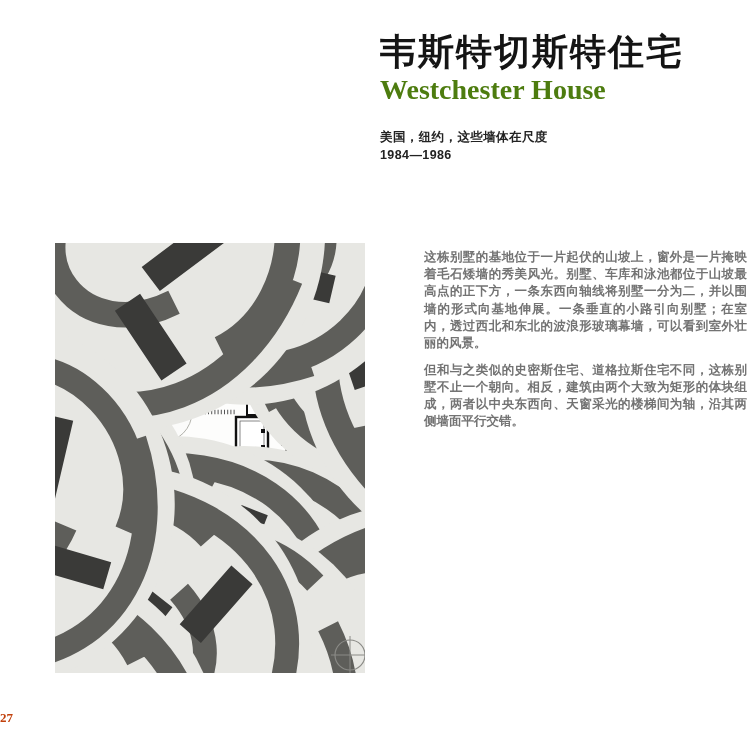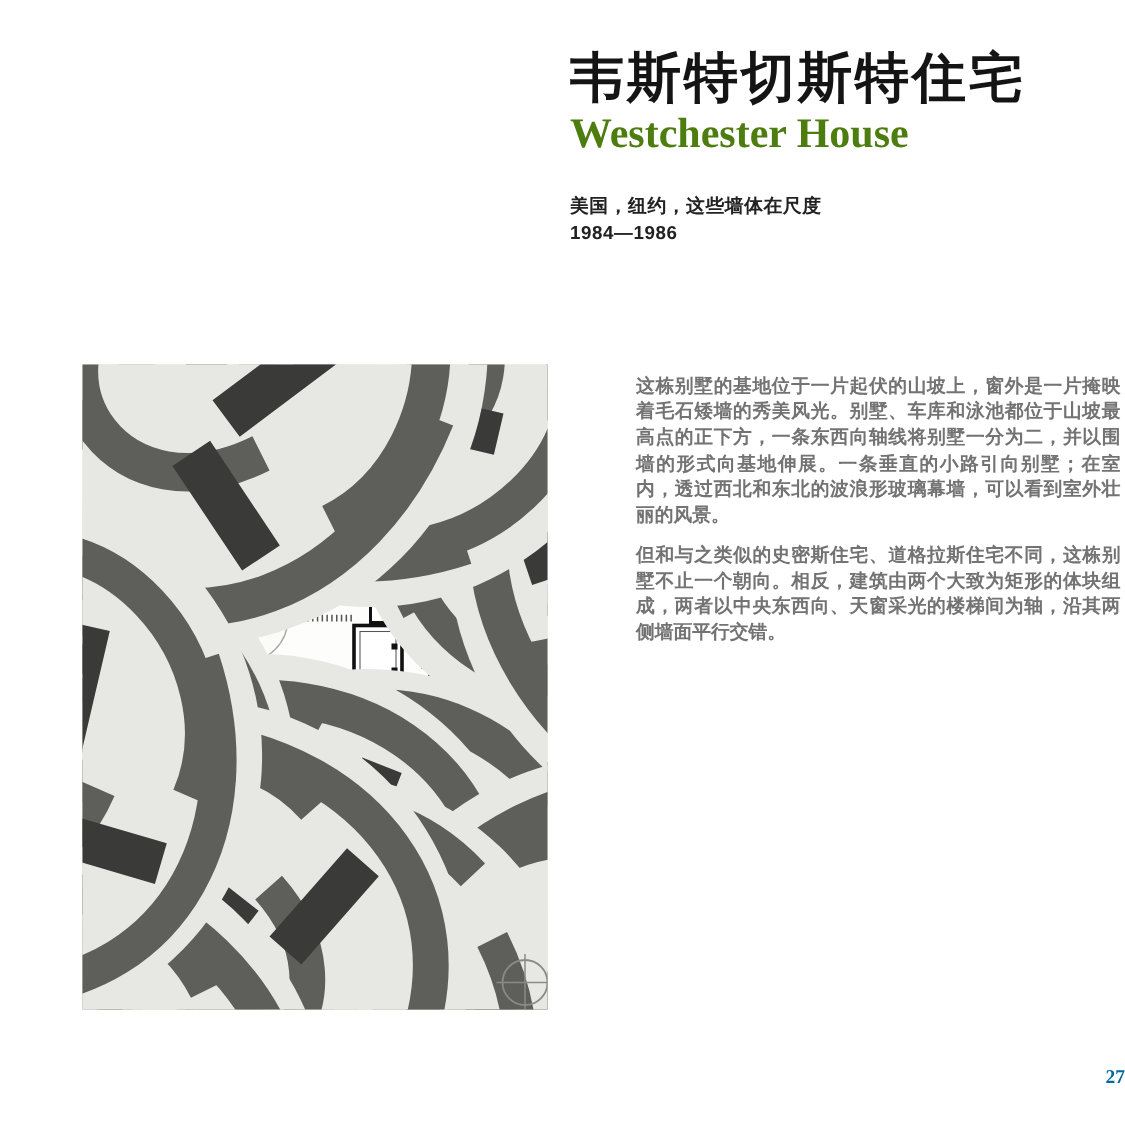--- a/index.html
+++ b/index.html
@@ -19,22 +19,22 @@
   .meta{margin-top:21px;font-size:12.5px;font-weight:700;line-height:1.45;letter-spacing:.4px;color:#222}
   .meta div{margin:0}
   .figure{position:absolute;left:55px;top:243px;width:310px;height:430px}
   .figure svg{display:block}
   .body-text{
     position:absolute;left:380px;top:249px;width:323px;
     font-size:12.5px;line-height:17.2px;font-weight:700;text-align:justify;color:#737373;margin-left:44px;
   }
   .body-text p{margin:0 0 9.5px}
   .page-number{
-    position:absolute;left:0;right:0;top:710px;text-align:right;
-    font-family:"Liberation Serif","DejaVu Serif",serif;font-weight:700;font-size:13px;color:#0369a1;
+    position:absolute;left:0;right:0;top:710px;text-align:left;
+    font-family:"Liberation Serif","DejaVu Serif",serif;font-weight:700;font-size:13px;color:#c2410c;
   }
 </style>
 </head>
 <body>
 
 <div class="title-block">
   <h1 class="title-zh">韦斯特切斯特住宅</h1>
   <h2 class="title-en">Westchester House</h2>
   <div class="meta">
     <div>美国，纽约，这些墙体在尺度</div>

